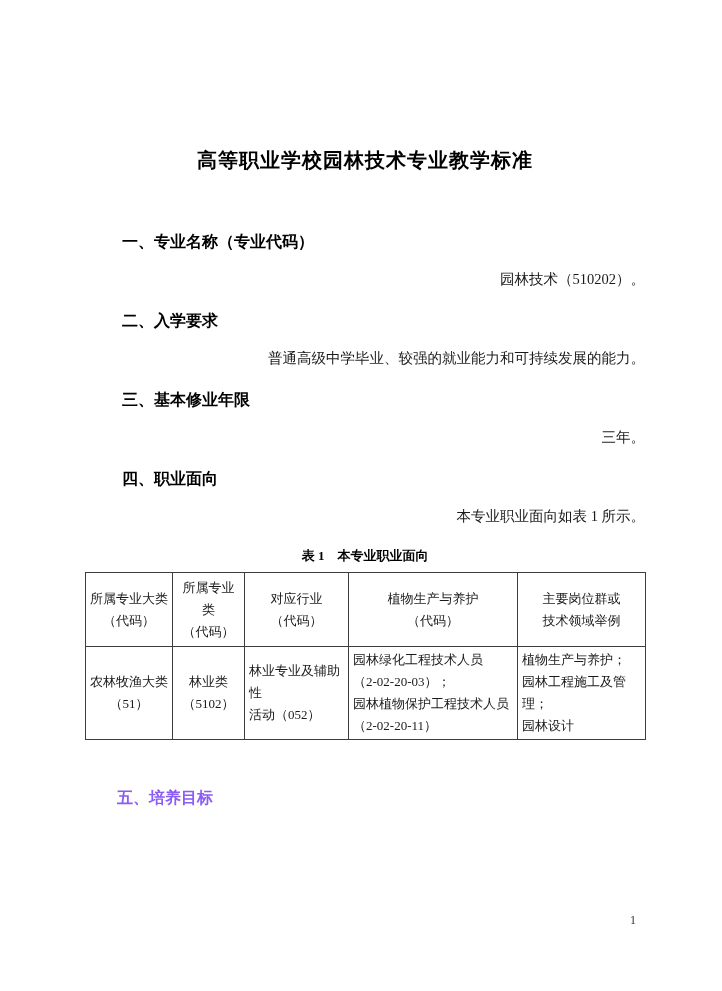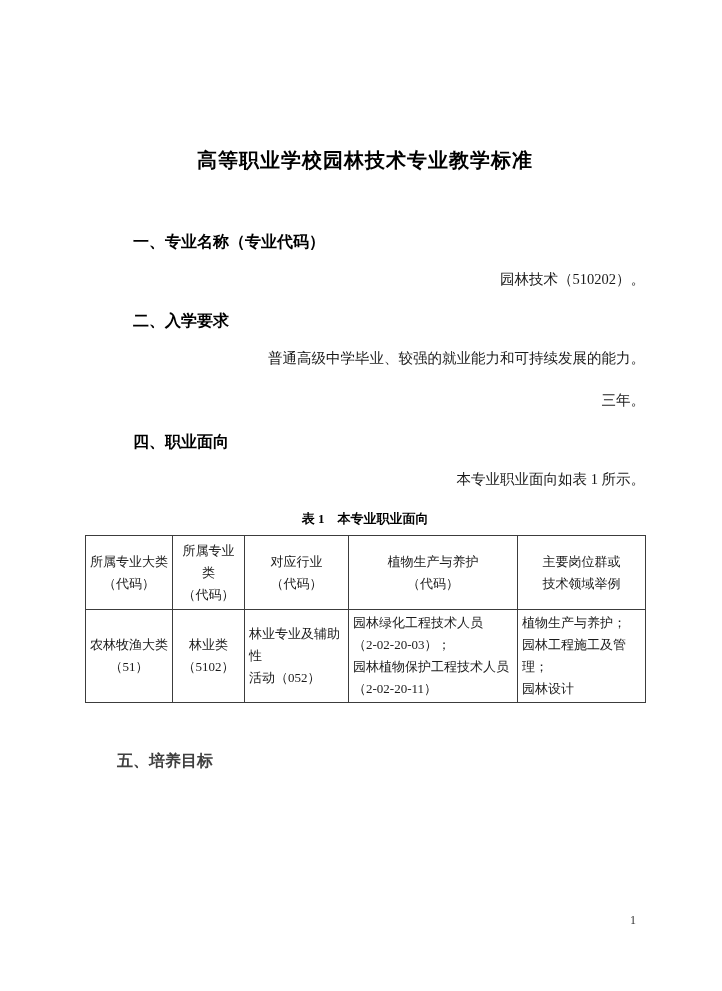--- a/index.html
+++ b/index.html
@@ -26,21 +26,21 @@
     margin: 143px 0 0 0;
     font-family: "Liberation Sans", "DejaVu Sans", sans-serif;
     font-weight: 800;
     font-size: 20px;
     line-height: 34px;
     text-align: center;
     letter-spacing: 1px;
     color: #000;
   }
   .sec-h {
-    margin: 16px;
+    margin: 5px;
     padding: 0;
     font-size: 16px;
     line-height: 20px;
     font-weight: bold;
     color: #000;
     text-indent: 32px;
   }
   .sec-h.first { margin-top: 55px; }
   .sec-h.after-body { margin-top: 22px; }
   .sec-p {
@@ -74,21 +74,21 @@
   }
   tr.hdr td { height: 69px; text-align: center; }
   tr.body-row td { height: 85px; }
   td.c-center { text-align: center; }
   td.c-left { text-align: left; padding-left: 6px; }
   .sec5-h {
     margin: 48px 0 0 0;
     font-size: 16px;
     line-height: 20px;
     font-weight: bold;
-    color: #404040;
+    color: #8b5cf6;
     text-indent: 32px;
   }
   .para {
     margin: 15px 0 0 0;
     font-size: 14.5px;
     line-height: 26px;
     text-align: justify;
     text-indent: 30px;
   }
   .page-number {
@@ -107,20 +107,21 @@
   <div class="content">
 
     <h1 class="doc-title">高等职业学校园林技术专业教学标准</h1>
 
     <h2 class="sec-h first">一、专业名称（专业代码）</h2>
     <p class="sec-p">园林技术（510202）。</p>
 
     <h2 class="sec-h after-body">二、入学要求</h2>
     <p class="sec-p">普通高级中学毕业、较强的就业能力和可持续发展的能力。</p>
 
+    <h2 class="sec-h after-body">三、基本修业年限</h2>
     <p class="sec-p">三年。</p>
 
     <h2 class="sec-h after-body">四、职业面向</h2>
     <p class="sec-p">本专业职业面向如表 1 所示。</p>
 
     <div class="tbl-caption">表 1　本专业职业面向</div>
 
     <table class="facing">
       <colgroup>
         <col style="width:87px">

